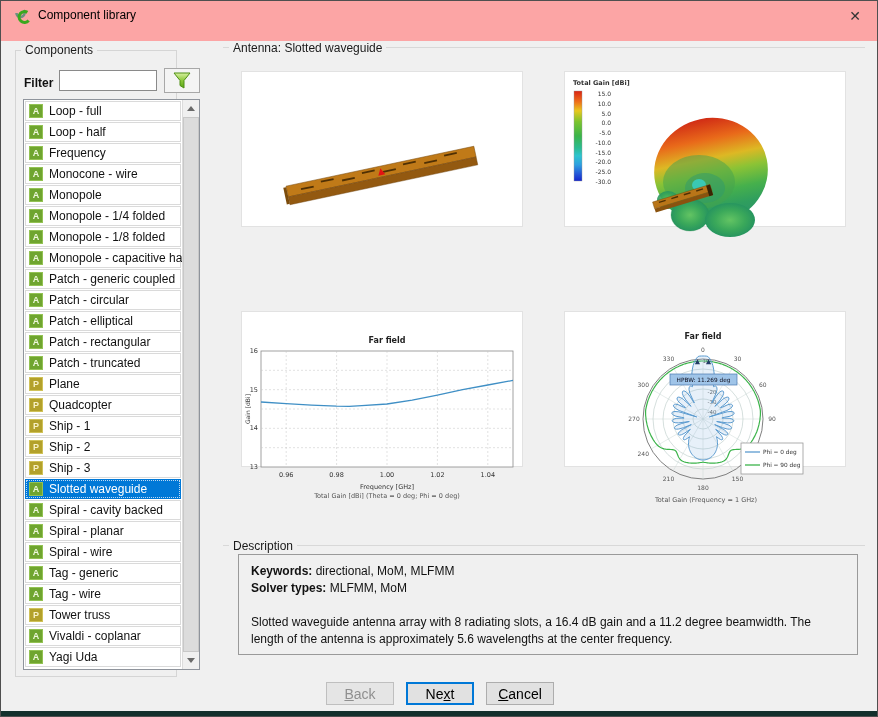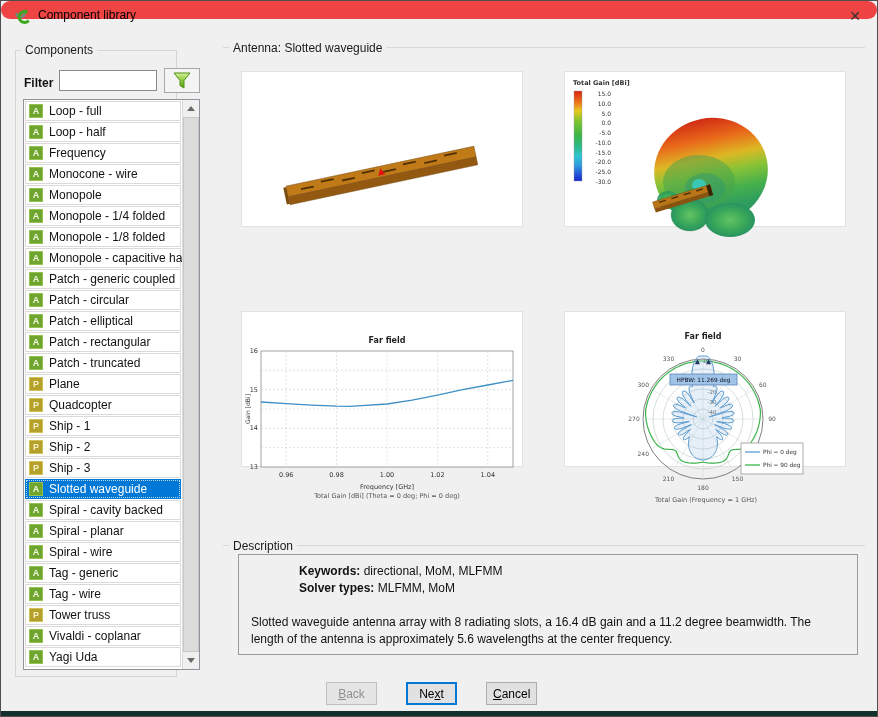--- a/index.html
+++ b/index.html
@@ -1,19 +1,19 @@
 <!DOCTYPE html>
 <html><head>
 <meta charset="utf-8">
 <style>
   html,body{margin:0;padding:0;background:#cfcfcf;}
   *{box-sizing:border-box;}
   .window{position:relative;width:878px;height:717px;background:#f0f0f0;border:1px solid #4f4f4f;
     font-family:"Liberation Sans","DejaVu Sans",sans-serif;font-size:12px;color:#111;overflow:hidden;}
-  .titlebar{position:absolute;left:0;top:0;width:100%;height:18px;background:#ef4444;border-radius:14px;}
+  .titlebar{position:absolute;left:0;top:0;width:100%;height:40px;background:#fca5a5;}
   .title-icon{position:absolute;left:13px;top:6px;width:18px;height:18px;}
   .title-text{position:absolute;left:37px;top:7px;font-size:12px;color:#000;}
   .close-btn{position:absolute;right:8px;top:4px;width:28px;height:22px;text-align:center;
     font-size:14px;line-height:22px;color:#333;cursor:default;}
   .group{position:absolute;border:1px solid #d5d5d5;}
   .group-label{position:absolute;background:#f0f0f0;padding:0 4px;font-size:12px;color:#1a1a1a;white-space:nowrap;z-index:3;}
   .flat-line{position:absolute;border-top:1px solid #d8d8d8;z-index:1;}
   .filter-label{position:absolute;left:8px;top:25px;font-weight:bold;}
   .filter-input{position:absolute;left:43px;top:19px;width:98px;height:21px;border:1px solid #8a8a8a;
     background:#fff;font-family:inherit;font-size:12px;padding:0 4px;}
@@ -33,24 +33,24 @@
   .row-label{font-size:12px;color:#111;}
   .scrollbar{position:absolute;right:0;top:0;width:17px;height:100%;background:#f0f0f0;border-left:1px solid #dcdcdc;}
   .scroll-btn{position:absolute;left:0;width:16px;height:17px;display:flex;align-items:center;justify-content:center;}
   .tri-up{width:0;height:0;border-left:4px solid transparent;border-right:4px solid transparent;border-bottom:5px solid #6a6a6a;}
   .tri-down{width:0;height:0;border-left:4px solid transparent;border-right:4px solid transparent;border-top:5px solid #6a6a6a;}
   .scroll-thumb{position:absolute;left:0;top:17px;width:16px;bottom:17px;background:#dcdcdc;border:1px solid #c8c8c8;}
   .preview{position:absolute;width:282px;height:156px;background:#fff;border:1px solid #e2e2e2;}
   svg text{font-family:"DejaVu Sans","Liberation Sans",sans-serif;}
   .desc-panel{position:absolute;left:237px;top:553px;width:620px;height:101px;border:1px solid #9a9a9a;
     background:#f0f0f0;padding:8px 12px;line-height:17px;font-size:12px;}
-  .b{font-weight:bold;margin-left:48px;}
+  .b{font-weight:bold;}
   .btn-row{position:absolute;left:0;top:681px;width:878px;height:25px;}
-  .btn{position:absolute;width:51px;height:23px;background:#e1e1e1;border:1px solid #adadad;
-    font-family:inherit;font-size:12px;text-align:center;line-height:20px;color:#000;}
+  .btn{position:absolute;width:68px;height:23px;background:#e1e1e1;border:1px solid #adadad;
+    font-family:inherit;font-size:14px;text-align:center;line-height:20px;color:#000;}
   .btn.default{border:2px solid #0078d7;line-height:18px;}
   .btn.disabled{color:#8f8f8f;border-color:#bfbfbf;background:#e5e5e5;}
   .bottom-strip{position:absolute;left:0;bottom:0;width:100%;height:5px;background:#13302c;}
 </style>
 </head>
 <body>
 
 <div class="window">
 
   <div class="titlebar">

